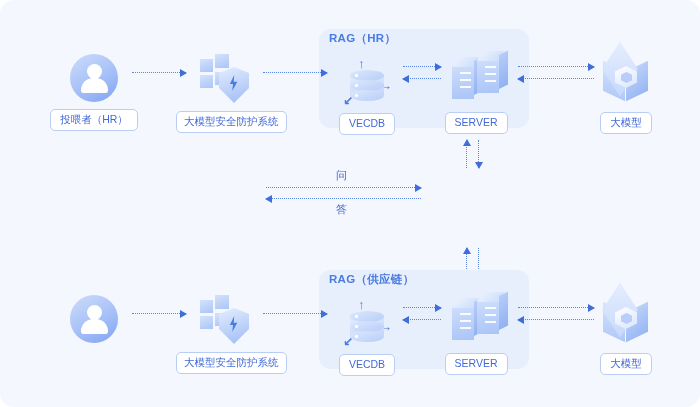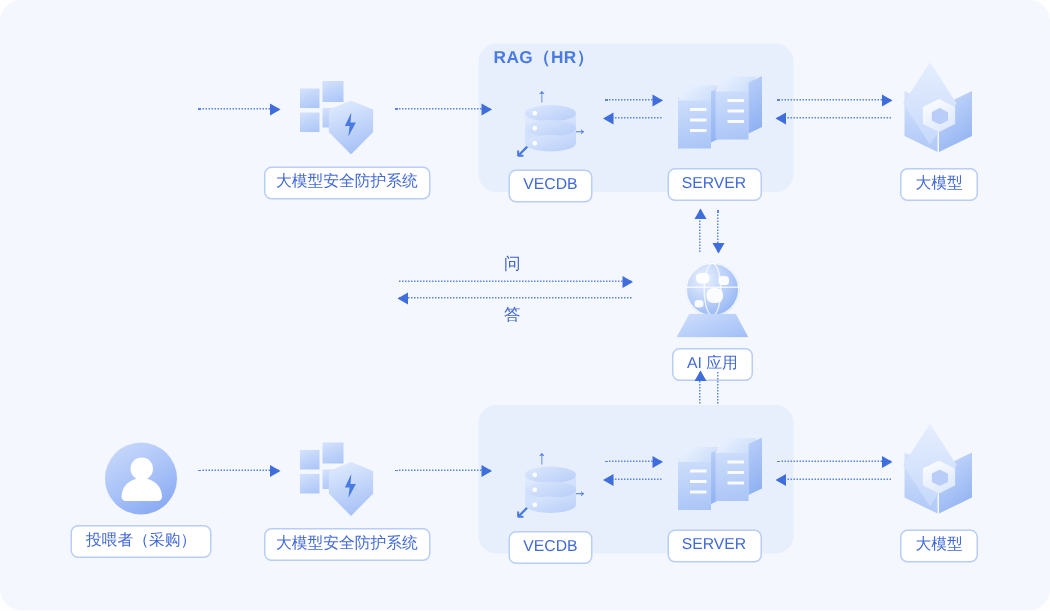--- a/index.html
+++ b/index.html
@@ -142,20 +142,29 @@
     clip-path:polygon(18% 0,82% 0,100% 100%,0 100%);opacity:.95;}
 </style>
 </head>
 <body>
 
 <div class="canvas">
 
   <div class="rag-panel" style="left:319px;top:29px;width:210px;height:99px;"></div>
   <div class="rag-title" style="left:329px;top:31px;">RAG（HR）</div>
 
+  <div class="node" style="left:46px;top:44px;">
+    <div class="art">
+      <div class="avatar">
+          <span class="av-head"></span>
+          <span class="av-body"></span>
+        </div>
+    </div>
+    <span class="pill">投喂者（HR）</span>
+  </div>
 
   <div class="node" style="left:176px;top:46px;">
     <div class="art">
       <div class="shld">
         <span class="blk" style="left:3px;top:5px;width:13px;height:13px;"></span>
         <span class="blk" style="left:3px;top:21px;width:13px;height:13px;"></span>
         <span class="blk" style="left:18px;top:0px;width:14px;height:14px;"></span>
         <span class="blk" style="left:18px;top:18px;width:11px;height:13px;"></span>
         <span class="shield"></span>
           <span class="bolt"></span>
@@ -236,36 +245,20 @@
   <div class="conn" style="left:518px;top:66px;width:76px;">
       <span class="ln"></span>
       <span class="hd r"></span>
     </div>
   <div class="conn" style="left:518px;top:78px;width:76px;">
       <span class="ln"></span>
       <span class="hd l"></span>
     </div>
 
 
-  <div class="node" style="left:427px;top:167px;">
-    <div class="art">
-      <div class="globe">
-        <span class="ball"></span>
-        <span class="cont" style="top:7px;left:15px;width:9px;height:7px;"></span>
-        <span class="cont" style="top:17px;left:22px;width:11px;height:10px;"></span>
-        <span class="cont" style="top:9px;left:30px;width:7px;height:6px;"></span>
-        <span class="cont" style="top:25px;left:14px;width:6px;height:5px;"></span>
-        <span class="mer"></span>
-          <span class="mer2"></span>
-          <span class="eq"></span>
-        <span class="base"></span>
-      </div>
-    </div>
-    <span class="pill">AI 应用</span>
-  </div>
 
   <div class="conn" style="left:266px;top:187px;width:155px;">
       <span class="ln"></span>
       <span class="hd r"></span>
     </div>
   <div class="edge-label" style="left:336px;top:168px;">问</div>
 
   <div class="conn" style="left:266px;top:198px;width:155px;">
       <span class="ln"></span>
       <span class="hd l"></span>
@@ -283,29 +276,29 @@
   <div class="vconn" style="left:466px;top:248px;height:29px;">
       <span class="vln"></span>
       <span class="vhd up"></span>
     </div>
   <div class="vconn" style="left:478px;top:248px;height:29px;">
       <span class="vln"></span>
       <span class="vhd dn"></span>
     </div>
 
   <div class="rag-panel" style="left:319px;top:270px;width:210px;height:99px;"></div>
+  <div class="rag-title" style="left:329px;top:272px;">RAG（供应链）</div>
 
   <div class="node" style="left:46px;top:285px;">
     <div class="art">
       <div class="avatar">
           <span class="av-head"></span>
           <span class="av-body"></span>
         </div>
     </div>
-    <span class="pill">投喂者（采购）</span>
   </div>
 
   <div class="node" style="left:176px;top:287px;">
     <div class="art">
       <div class="shld">
         <span class="blk" style="left:3px;top:5px;width:13px;height:13px;"></span>
         <span class="blk" style="left:3px;top:21px;width:13px;height:13px;"></span>
         <span class="blk" style="left:18px;top:0px;width:14px;height:14px;"></span>
         <span class="blk" style="left:18px;top:18px;width:11px;height:13px;"></span>
         <span class="shield"></span>

